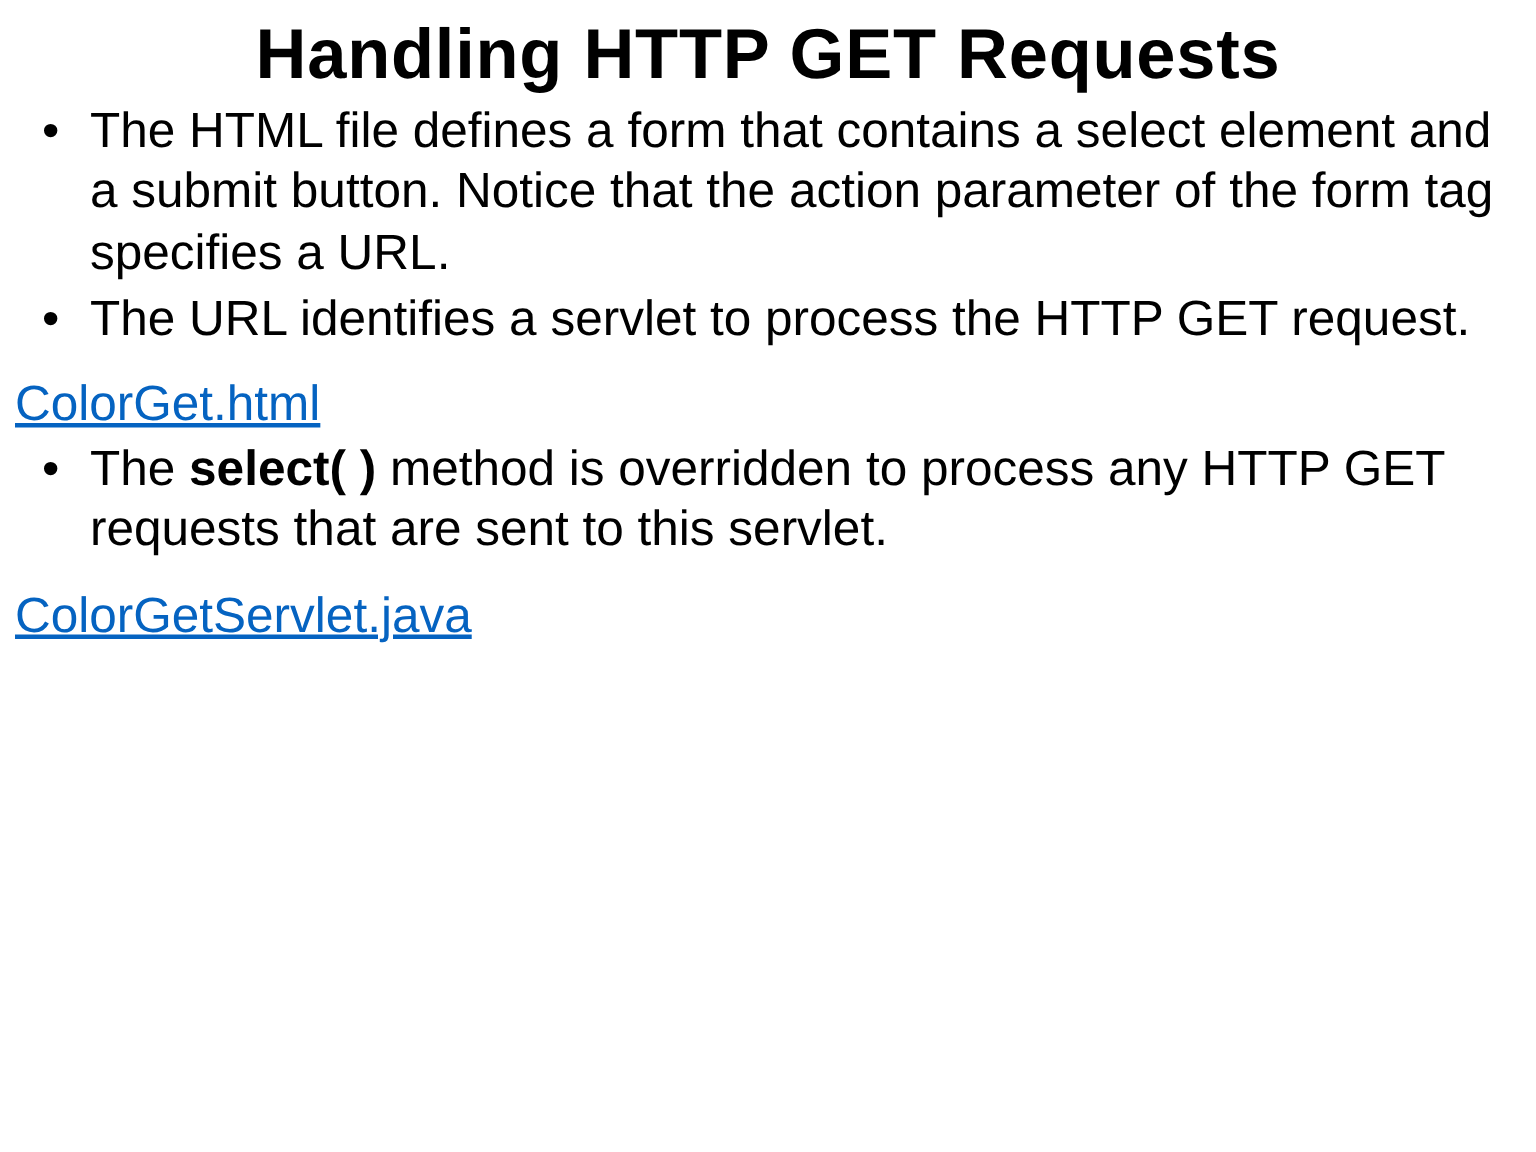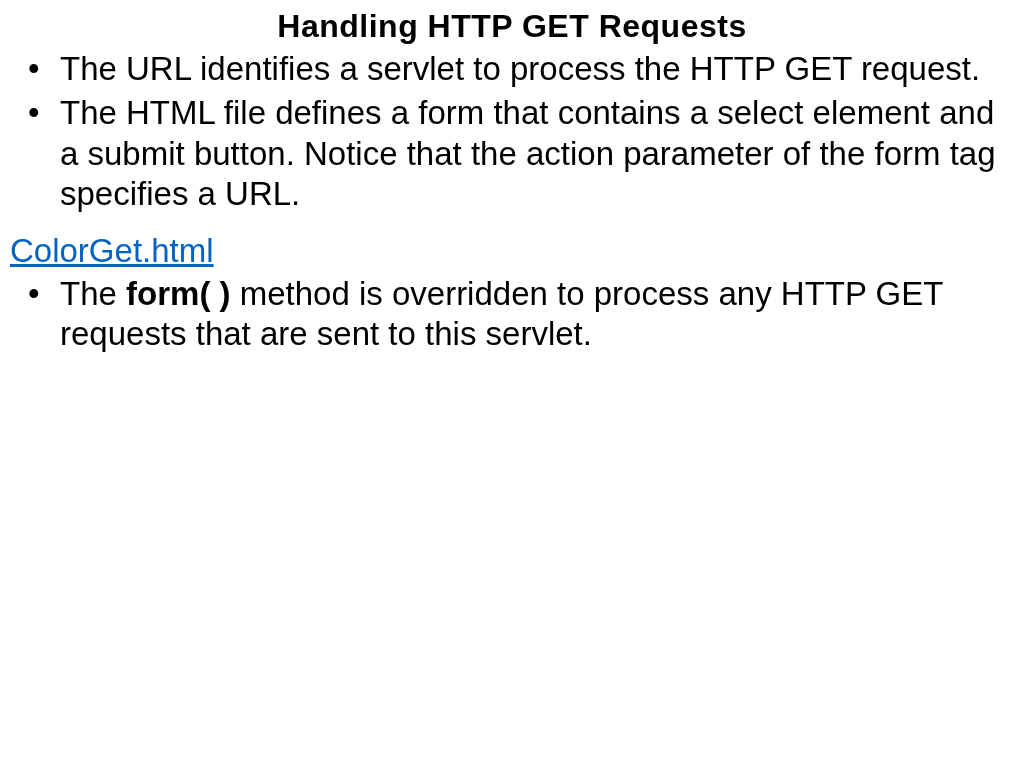--- a/index.html
+++ b/index.html
@@ -12,21 +12,21 @@
     overflow: hidden;
   }
   .slide {
     width: 100%;
     height: 100%;
     padding: 8px 10px 0 10px;
   }
   .title {
     text-align: center;
     font-weight: bold;
-    font-size: 32px;
+    font-size: 47px;
     font-family: "Segoe UI", "Arial", sans-serif;
     letter-spacing: 0.5px;
     margin-bottom: 4px;
   }
   ul.bullets {
     list-style: none;
     font-size: 33px;
     line-height: 1.22;
   }
   ul.bullets > li {
@@ -51,25 +51,26 @@
   }
   .bold { font-weight: bold; }
 </style>
 </head>
 <body>
 
 <div class="slide">
   <h1 class="title">Handling HTTP GET Requests</h1>
 
   <ul class="bullets">
+    <li>The HTML file defines a form that contains a select element and a submit button. Notice that the action parameter of the form tag specifies a URL.</li>
     <li>The URL identifies a servlet to process the HTTP GET request.</li>
-    <li>The HTML file defines a form that contains a select element and a submit button. Notice that the action parameter of the form tag specifies a URL.</li>
   </ul>
 
   <a class="link">ColorGet.html</a>
 
   <ul class="bullets">
     <li>
-      <span>The </span><span class="bold">form( )</span><span> method is overridden to process any HTTP GET requests that are sent to this servlet.</span>
+      <span>The </span><span class="bold">select( )</span><span> method is overridden to process any HTTP GET requests that are sent to this servlet.</span>
     </li>
   </ul>
 
+  <a class="link">ColorGetServlet.java</a>
 </div>
 
 </body></html>

